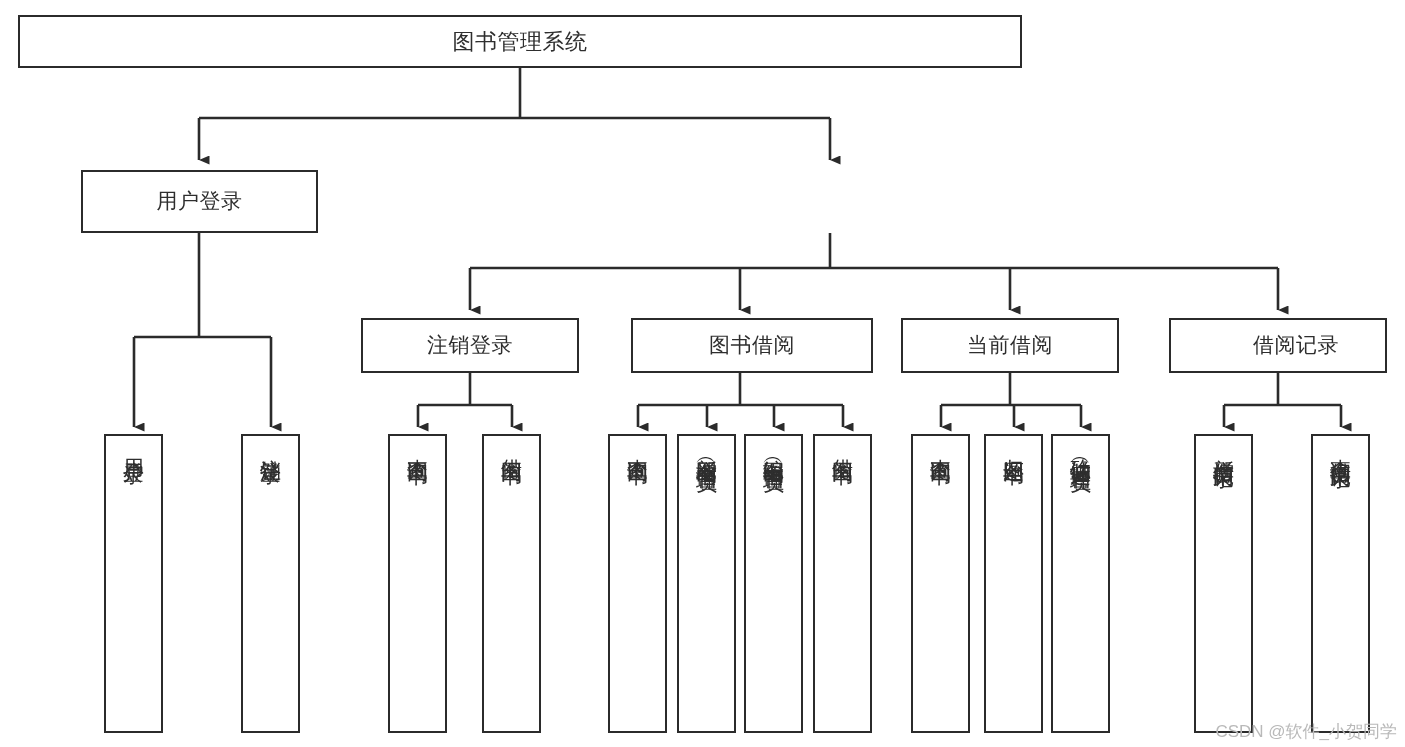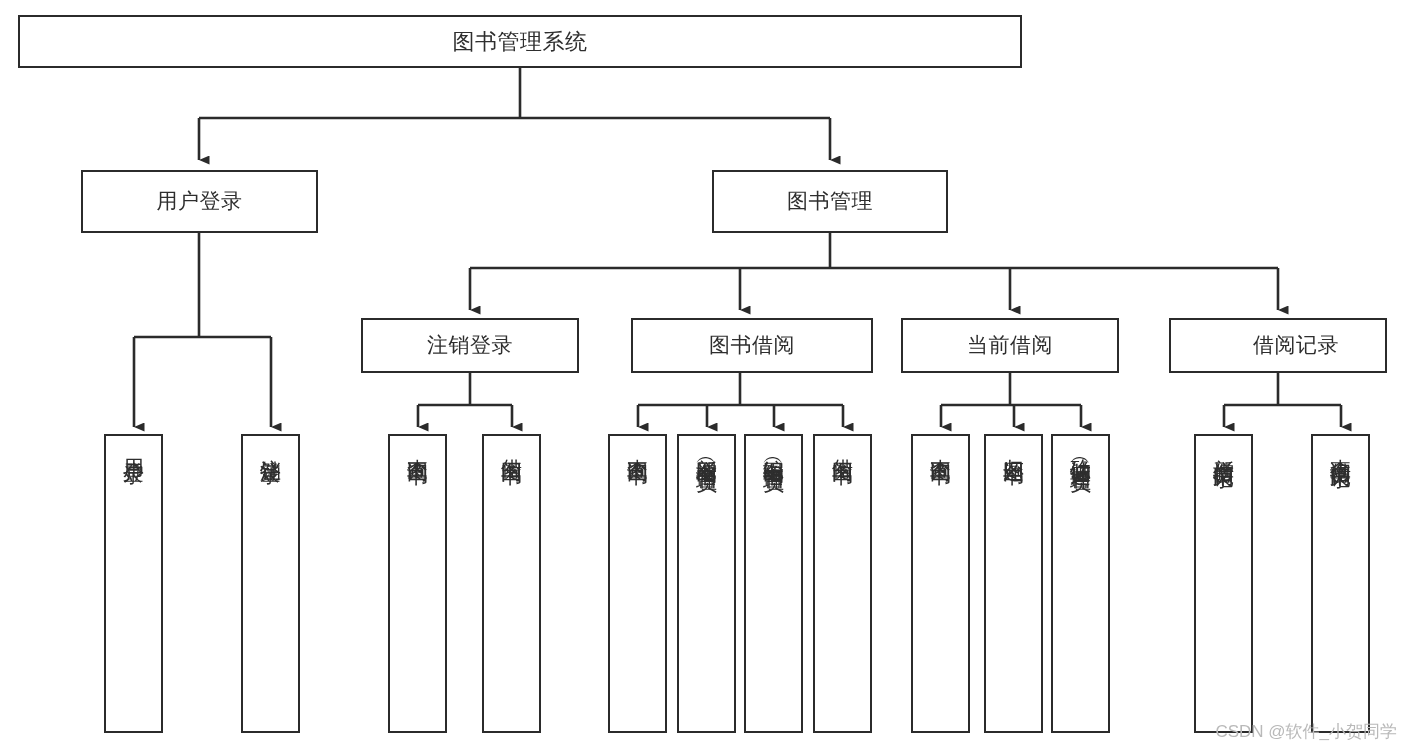--- a/index.html
+++ b/index.html
@@ -128,23 +128,20 @@
     </g>
   </svg>
 
   <div class="node root horizontal" style="left:18px; top:15px; width:1004px; height:53px;">
     <span class="node-label">图书管理系统</span>
   </div>
 
   <div class="node horizontal" style="left:81px; top:170px; width:237px; height:63px;">
     <span class="node-label">用户登录</span>
   </div>
-  <div class="node horizontal" style="left:712px; top:170px; width:236px; height:63px;">
-    <span class="node-label">图书管理</span>
-  </div>
 
   <div class="node horizontal" style="left:361px; top:318px; width:218px; height:55px;">
     <span class="node-label">注销登录</span>
   </div>
   <div class="node horizontal" style="left:631px; top:318px; width:242px; height:55px;">
     <span class="node-label">图书借阅</span>
   </div>
   <div class="node horizontal" style="left:901px; top:318px; width:218px; height:55px;">
     <span class="node-label">当前借阅</span>
   </div>

